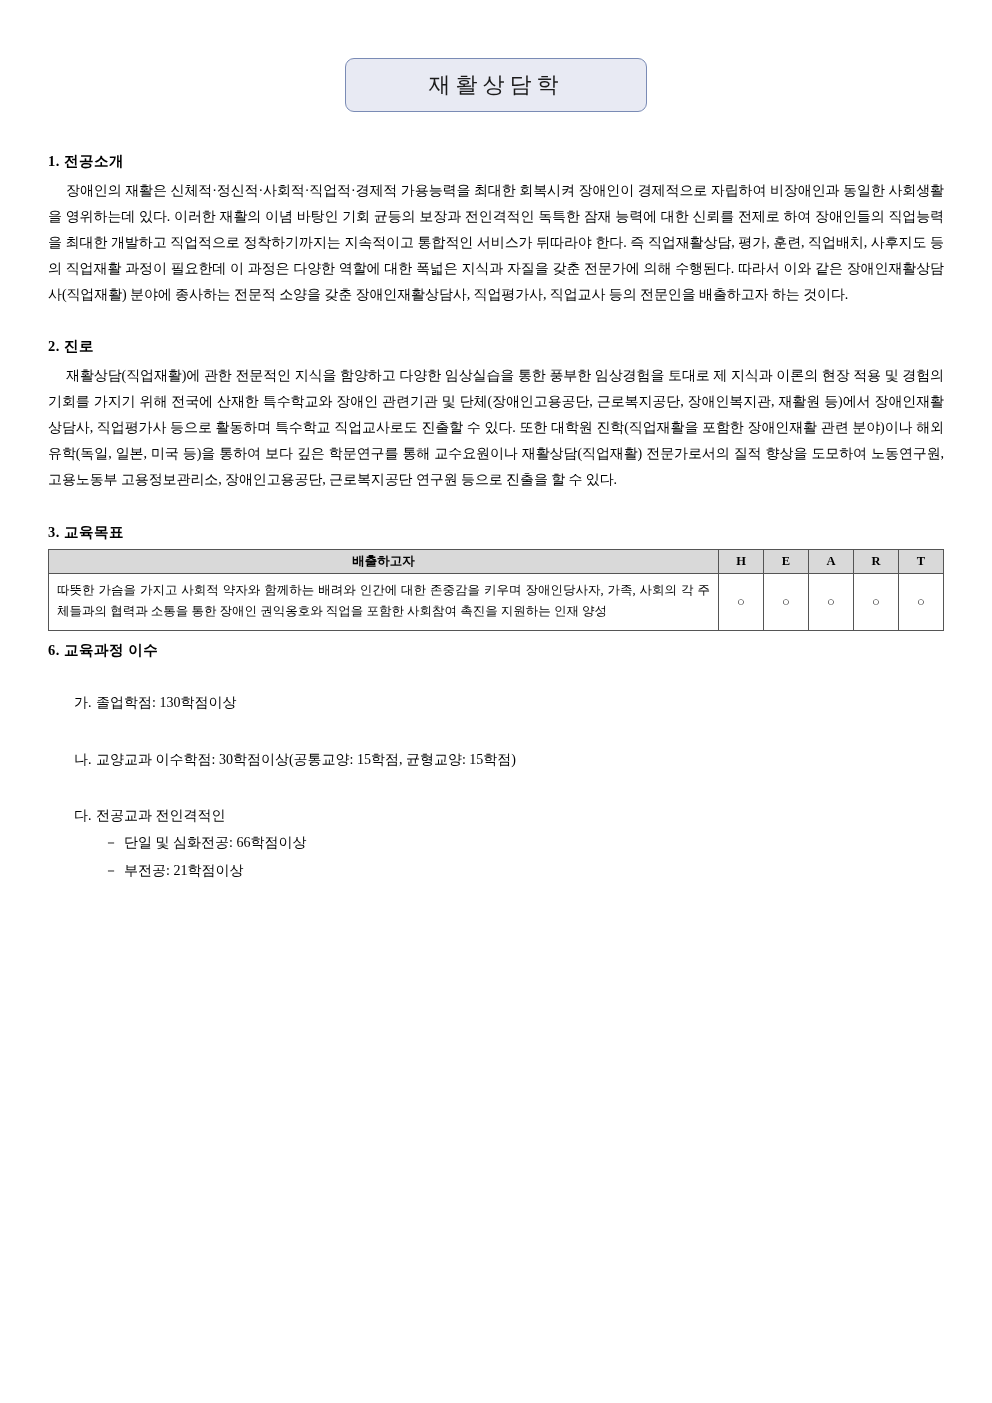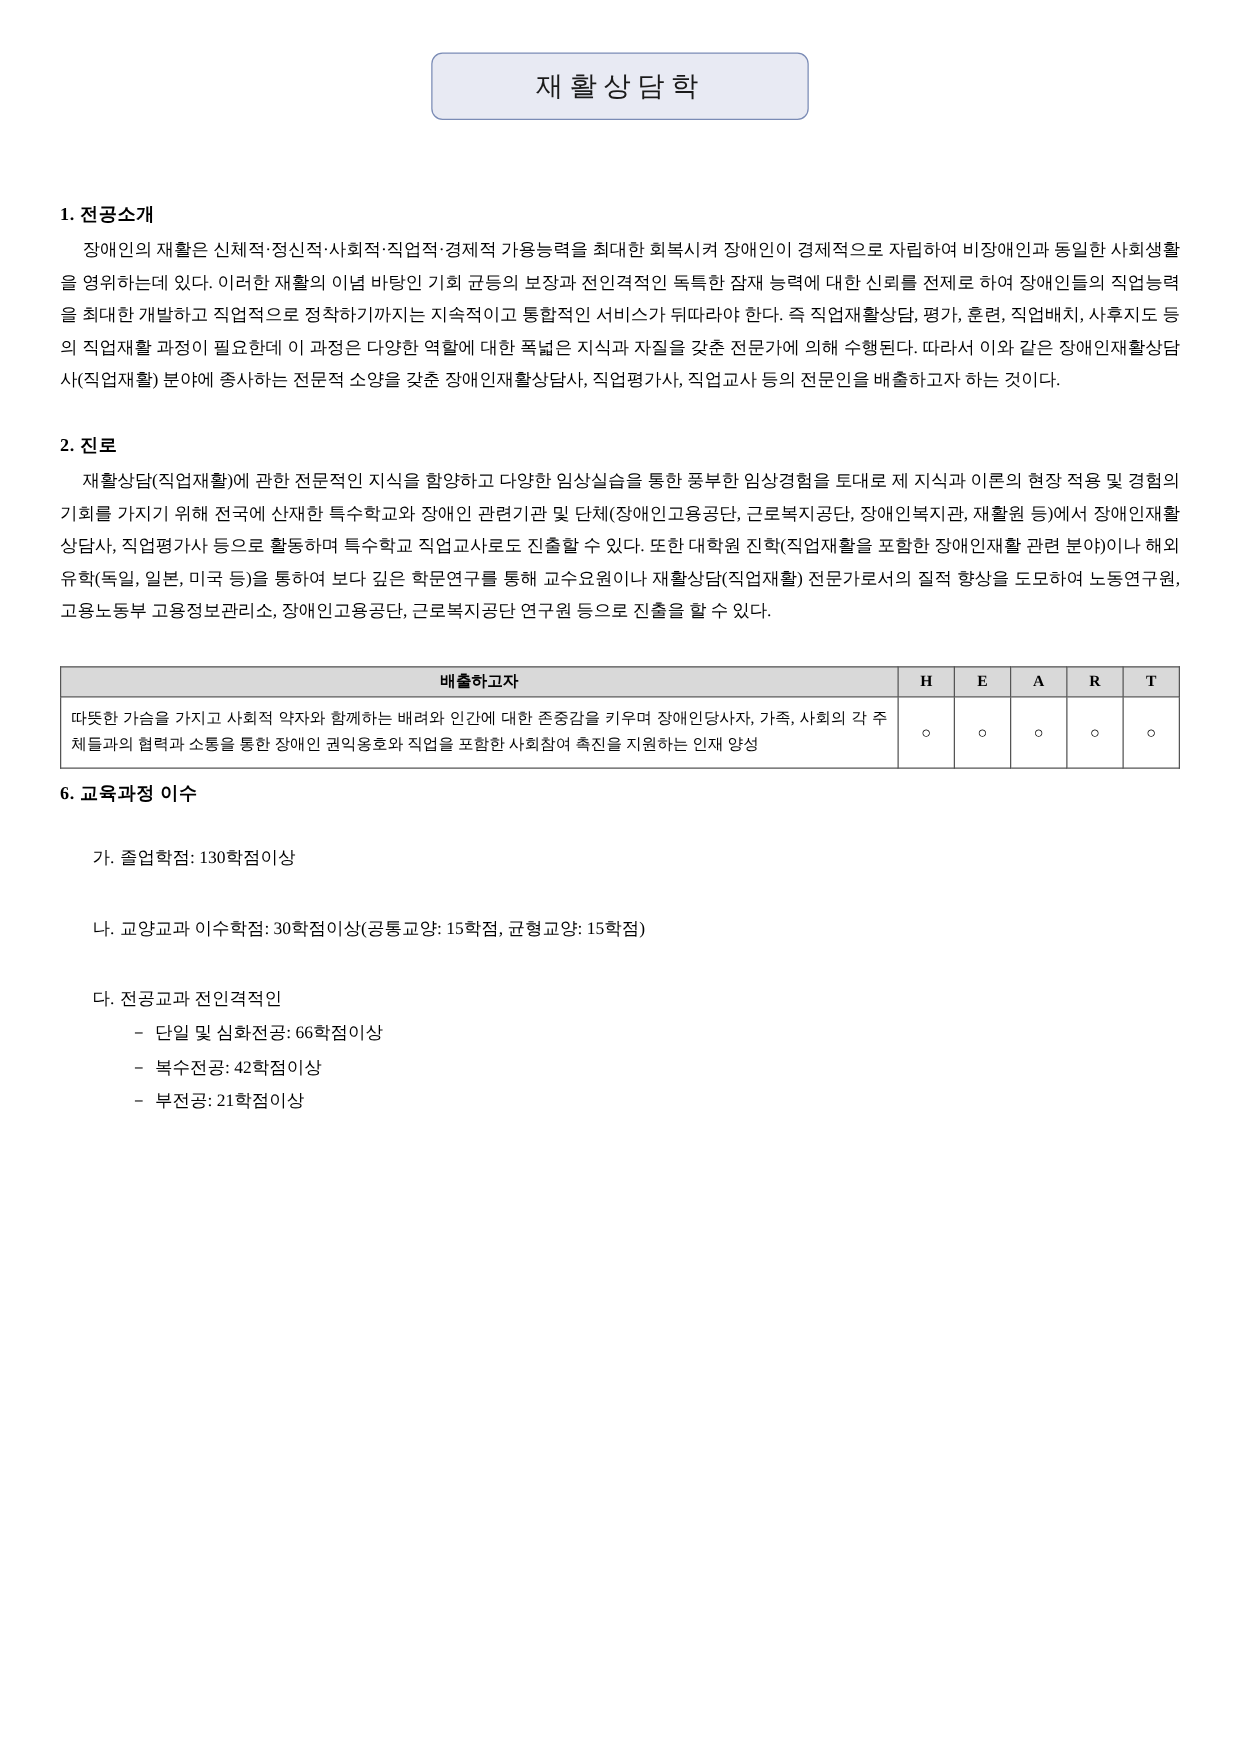--- a/index.html
+++ b/index.html
@@ -12,21 +12,21 @@
     height: 1403px;
     font-family: "Liberation Serif", "DejaVu Serif", serif;
     color: #000000;
     position: relative;
     overflow: hidden;
   }
   .page {
     width: 992px;
     height: 1116px;
     box-sizing: border-box;
-    padding: 0 48px;
+    padding: 16px 48px;
     position: relative;
   }
 
   
   .title-wrap {
     display: flex;
     justify-content: center;
     padding-top: 42px;
   }
   .title-box {
@@ -126,31 +126,32 @@
 <body>
 
 <div class="page">
 
   <div class="title-wrap">
     <div class="title-box">
       <span>재활상담학</span>
     </div>
   </div>
 
-  <div class="section" style="margin-top:66px;">
+  <div class="section" style="margin-top:40px;">
     <div class="sec-head">1. 전공소개</div>
     <div class="body-par">장애인의 재활은 신체적·정신적·사회적·직업적·경제적 가용능력을 최대한 회복시켜 장애인이 경제적으로 자립하여 비장애인과 동일한 사회생활을 영위하는데 있다. 이러한 재활의 이념 바탕인 기회 균등의 보장과 전인격적인 독특한 잠재 능력에 대한 신뢰를 전제로 하여 장애인들의 직업능력을 최대한 개발하고 직업적으로 정착하기까지는 지속적이고 통합적인 서비스가 뒤따라야 한다. 즉 직업재활상담, 평가, 훈련, 직업배치, 사후지도 등의 직업재활 과정이 필요한데 이 과정은 다양한 역할에 대한 폭넓은 지식과 자질을 갖춘 전문가에 의해 수행된다. 따라서 이와 같은 장애인재활상담사(직업재활) 분야에 종사하는 전문적 소양을 갖춘 장애인재활상담사, 직업평가사, 직업교사 등의 전문인을 배출하고자 하는 것이다.</div>
   </div>
 
   <div class="section">
     <div class="sec-head">2. 진로</div>
     <div class="body-par">재활상담(직업재활)에 관한 전문적인 지식을 함양하고 다양한 임상실습을 통한 풍부한 임상경험을 토대로 제 지식과 이론의 현장 적용 및 경험의 기회를 가지기 위해 전국에 산재한 특수학교와 장애인 관련기관 및 단체(장애인고용공단, 근로복지공단, 장애인복지관, 재활원 등)에서 장애인재활상담사, 직업평가사 등으로 활동하며 특수학교 직업교사로도 진출할 수 있다. 또한 대학원 진학(직업재활을 포함한 장애인재활 관련 분야)이나 해외유학(독일, 일본, 미국 등)을 통하여 보다 깊은 학문연구를 통해 교수요원이나 재활상담(직업재활) 전문가로서의 질적 향상을 도모하여 노동연구원, 고용노동부 고용정보관리소, 장애인고용공단, 근로복지공단 연구원 등으로 진출을 할 수 있다.</div>
   </div>
 
   <div class="section">
+    <div class="sec-head">3. 교육목표</div>
     <table class="goal-table">
       <thead>
         <tr>
           <th>배출하고자</th>
           <th class="letter">H</th>
           <th class="letter">E</th>
           <th class="letter">A</th>
           <th class="letter">R</th>
           <th class="letter">T</th>
         </tr>
@@ -178,20 +179,17 @@
       <span class="ko-label">나.</span><span>교양교과 이수학점: 30학점이상(공통교양: 15학점, 균형교양: 15학점)</span>
     </div>
     <div class="list-lv1">
       <span class="ko-label">다.</span><span>전공교과 전인격적인</span>
     </div>
 
     <div class="list-lv2">
       <span class="dash">－</span><span>단일 및 심화전공: 66학점이상</span>
     </div>
     <div class="list-lv2">
-      <span class="dash">－</span><span>복수전공: 42학점이상</span>
-    </div>
-    <div class="list-lv2">
       <span class="dash">－</span><span>부전공: 21학점이상</span>
     </div>
   </div>
 
 </div>
 
 </body></html>

